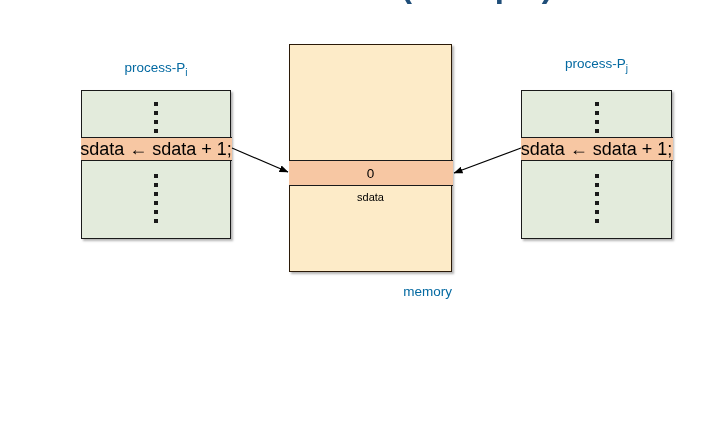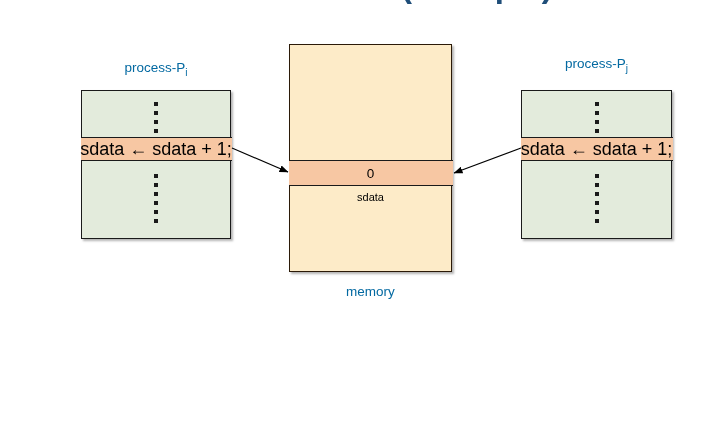--- a/index.html
+++ b/index.html
@@ -184,21 +184,21 @@
       <span></span>
       <span></span>
   </div>
 </div>
 
 <div class="memory-box">
   <div class="mem-band">0</div>
   <div class="mem-varname">sdata</div>
 </div>
 
-<div class="caption" style="left:289px; top:284px; width:163px;">memory</div>
+<div class="caption" style="left:289px; top:284px; width:163px;text-align:right;">memory</div>
 
 <svg class="arrows" viewBox="0 0 709 436">
   <defs>
     <marker id="arrowhead" markerWidth="9" markerHeight="7" refX="8.5" refY="3.5" orient="auto" markerUnits="userSpaceOnUse">
       <polygon points="0 0, 9 3.5, 0 7" fill="#000000"></polygon>
     </marker>
   </defs>
   <line x1="232" y1="148" x2="288" y2="172" stroke="#000000" stroke-width="1.2" marker-end="url(#arrowhead)"></line>
   <line x1="521" y1="148" x2="454" y2="173" stroke="#000000" stroke-width="1.2" marker-end="url(#arrowhead)"></line>
 </svg>

